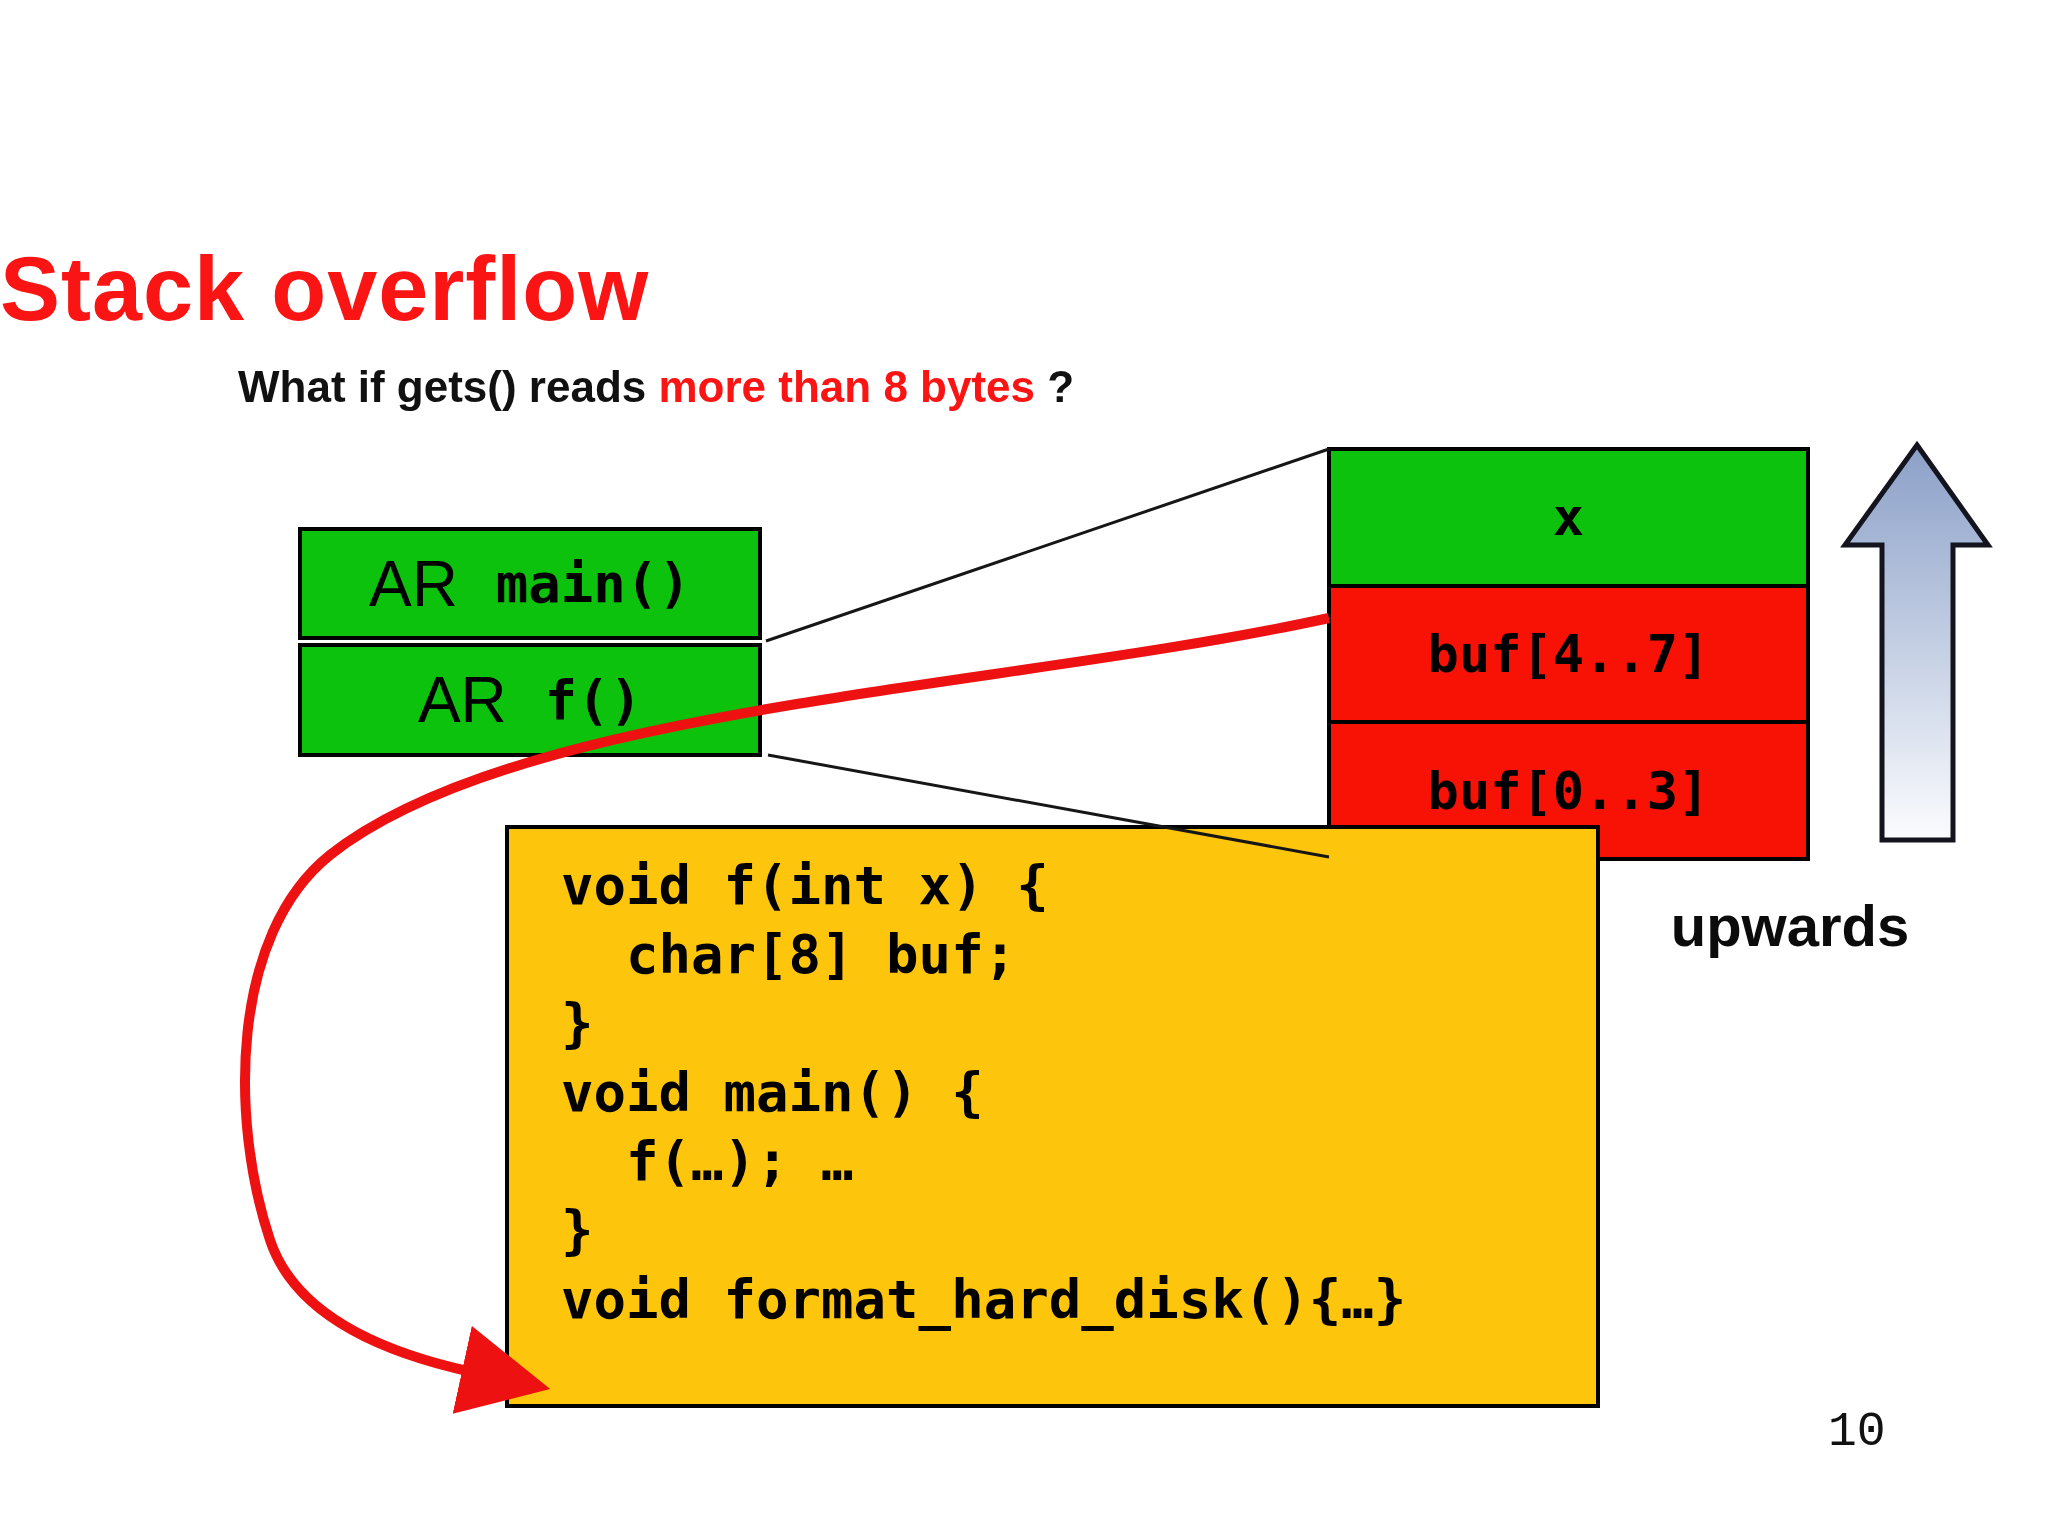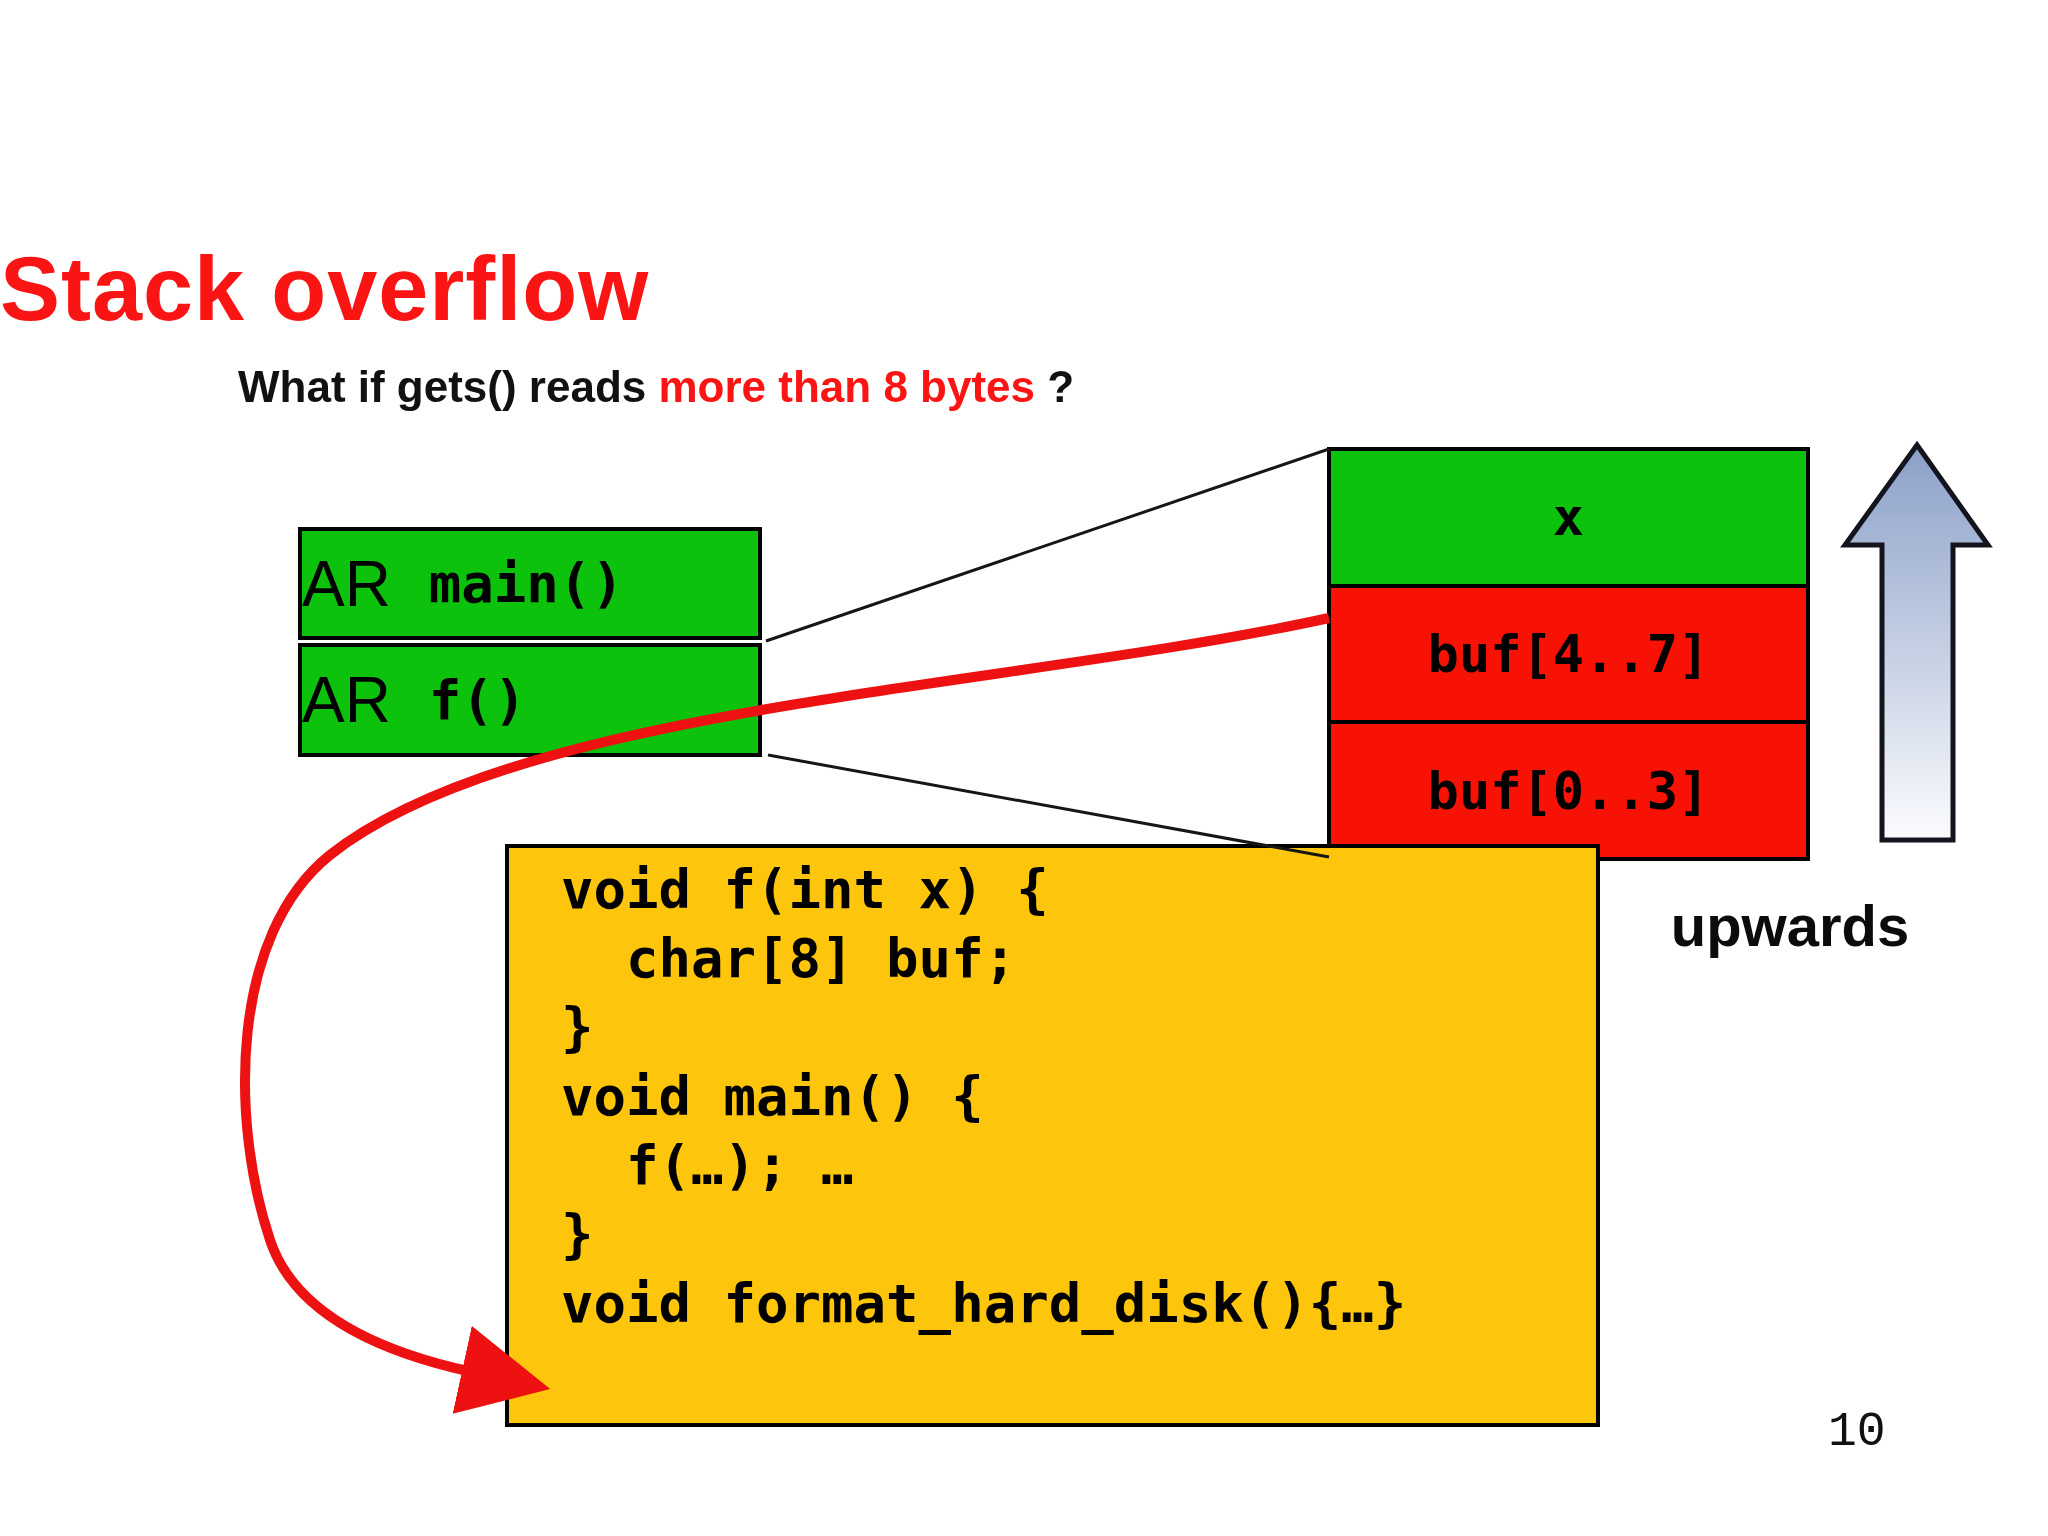--- a/index.html
+++ b/index.html
@@ -13,44 +13,44 @@
     letter-spacing:1px;
   }
   .subtitle{
     position:absolute;left:238px;top:362px;
     font-size:44px;font-weight:bold;color:#111111;white-space:nowrap;
   }
   .subtitle .hl{color:var(--title-red);}
   .ar-box{
     position:absolute;left:298px;width:464px;height:113px;
     background:var(--green);border:4px solid #000;
-    display:flex;align-items:center;justify-content:flex-start;
+    display:flex;align-items:center;justify-content:center;
     box-sizing:border-box;white-space:pre;
   }
   .ar-main{top:527px;}
   .ar-f{top:643px;height:114px;}
   .ar-prefix{font-size:64px;color:#000;}
   .ar-name{font-family:"DejaVu Sans Mono",monospace;font-weight:bold;font-size:54px;color:#000;margin-left:20px;}
   .stack-detail{
     position:absolute;left:1327px;top:447px;width:483px;height:414px;
     border:4px solid #000;box-sizing:border-box;display:flex;flex-direction:column;
   }
   .stack-detail .cell{
     flex:1;display:flex;align-items:center;justify-content:center;
     border-bottom:4px solid #000;box-sizing:border-box;color:#000;
   }
   .stack-detail .cell:last-child{border-bottom:none;}
   .cell.green{background:var(--green);}
   .cell.red{background:var(--red);}
   .cell .mono{font-family:"DejaVu Sans Mono",monospace;font-weight:bold;font-size:52px;}
   .cell .comic{font-size:54px;font-weight:bold;}
   .code-box{
-    position:absolute;left:505px;top:844px;width:1095px;height:583px;
+    position:absolute;left:505px;top:825px;width:1095px;height:583px;
     background:var(--yellow);border:4px solid #000;box-sizing:border-box;
-    padding:7px 0 0 52px;
+    padding:22px 0 0 52px;
   }
   .code-line{
     font-family:"DejaVu Sans Mono",monospace;font-weight:bold;
     font-size:54px;line-height:69px;color:#000;white-space:pre;
   }
   .buffer-note{
     position:absolute;left:1610px;top:895px;width:360px;
     text-align:center;font-size:58px;font-weight:bold;color:#0b0b0b;line-height:62px;
   }
   .page-number{

